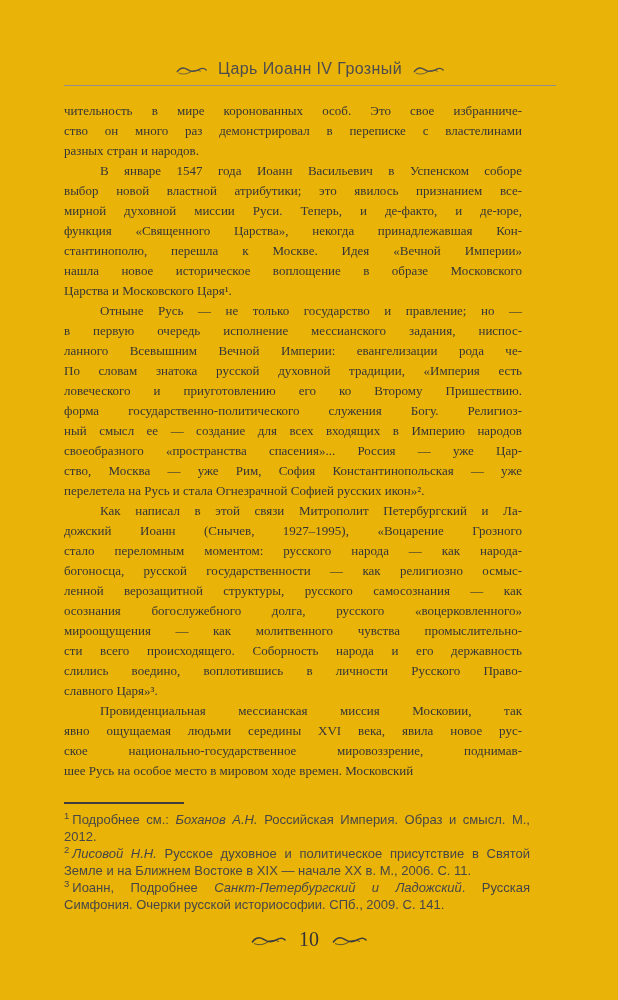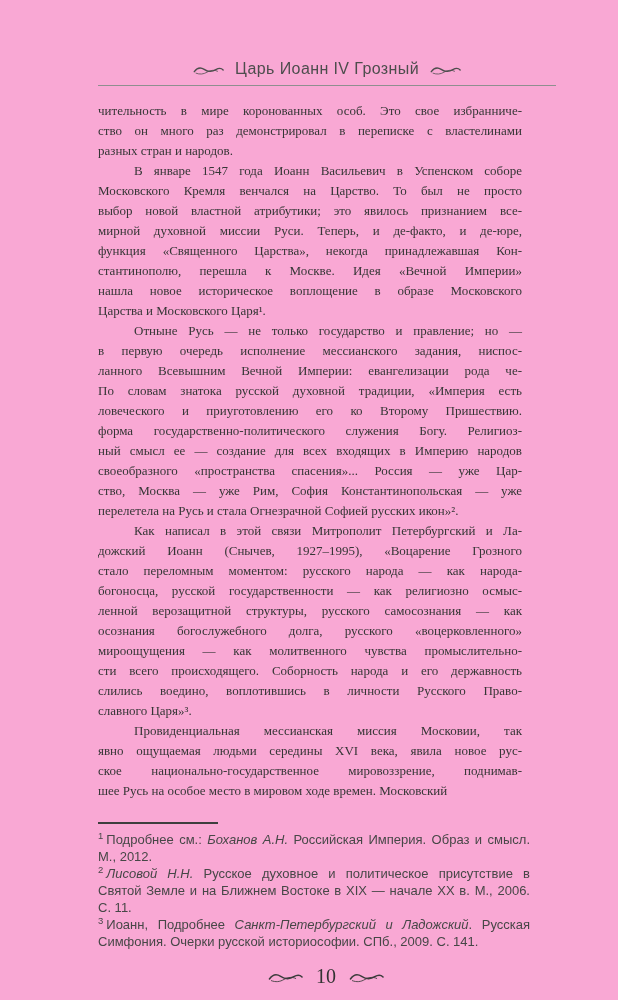--- a/index.html
+++ b/index.html
@@ -1,20 +1,19 @@
 <!DOCTYPE html>
 <html><head>
 <meta charset="utf-8">
 <style>
   html,body { margin:0; padding:0; background:#ffffff; }
   .page {
-    position:relative; width:618px; height:1000px; background:#f9a8d4;
+    position:relative; width:618px; height:1000px; background:#eab308;
     font-family:"Liberation Serif","DejaVu Serif",serif; overflow:hidden;
     box-sizing:border-box;
-    padding-left:34px;
   }
   .running-header { margin:60px 62px 0 64px; }
   .header-inner { display:flex; align-items:center; justify-content:center; gap:11px; }
   .header-title {
     font-family:"Liberation Sans","DejaVu Sans",sans-serif;
     font-size:16px; color:#4d4d4d; letter-spacing:0.4px; white-space:nowrap;
   }
   .header-rule { border:none; border-top:1.5px solid #8f8f8f; margin:7px 0 0 0; }
   .swash { display:block; }
   .swash path { fill:none; stroke:#4d4d4d; stroke-linecap:round; }
@@ -60,21 +59,20 @@
   </div>
 
   <div class="body-text">
       <div class="para">
         <div class="line">чительность в мире коронованных особ. Это свое избранниче-</div>
         <div class="line">ство он много раз демонстрировал в переписке с властелинами</div>
         <div class="line last">разных стран и народов.</div>
       </div>
       <div class="para">
         <div class="line first">В январе 1547 года Иоанн Васильевич в Успенском соборе</div>
-        <div class="line">Московского Кремля венчался на Царство. То был не просто</div>
         <div class="line">выбор новой властной атрибутики; это явилось признанием все-</div>
         <div class="line">мирной духовной миссии Руси. Теперь, и де-факто, и де-юре,</div>
         <div class="line">функция «Священного Царства», некогда принадлежавшая Кон-</div>
         <div class="line">стантинополю, перешла к Москве. Идея «Вечной Империи»</div>
         <div class="line">нашла новое историческое воплощение в образе Московского</div>
         <div class="line last">Царства и Московского Царя¹.</div>
       </div>
       <div class="para">
         <div class="line first">Отныне Русь — не только государство и правление; но —</div>
         <div class="line">в первую очередь исполнение мессианского задания, ниспос-</div>

